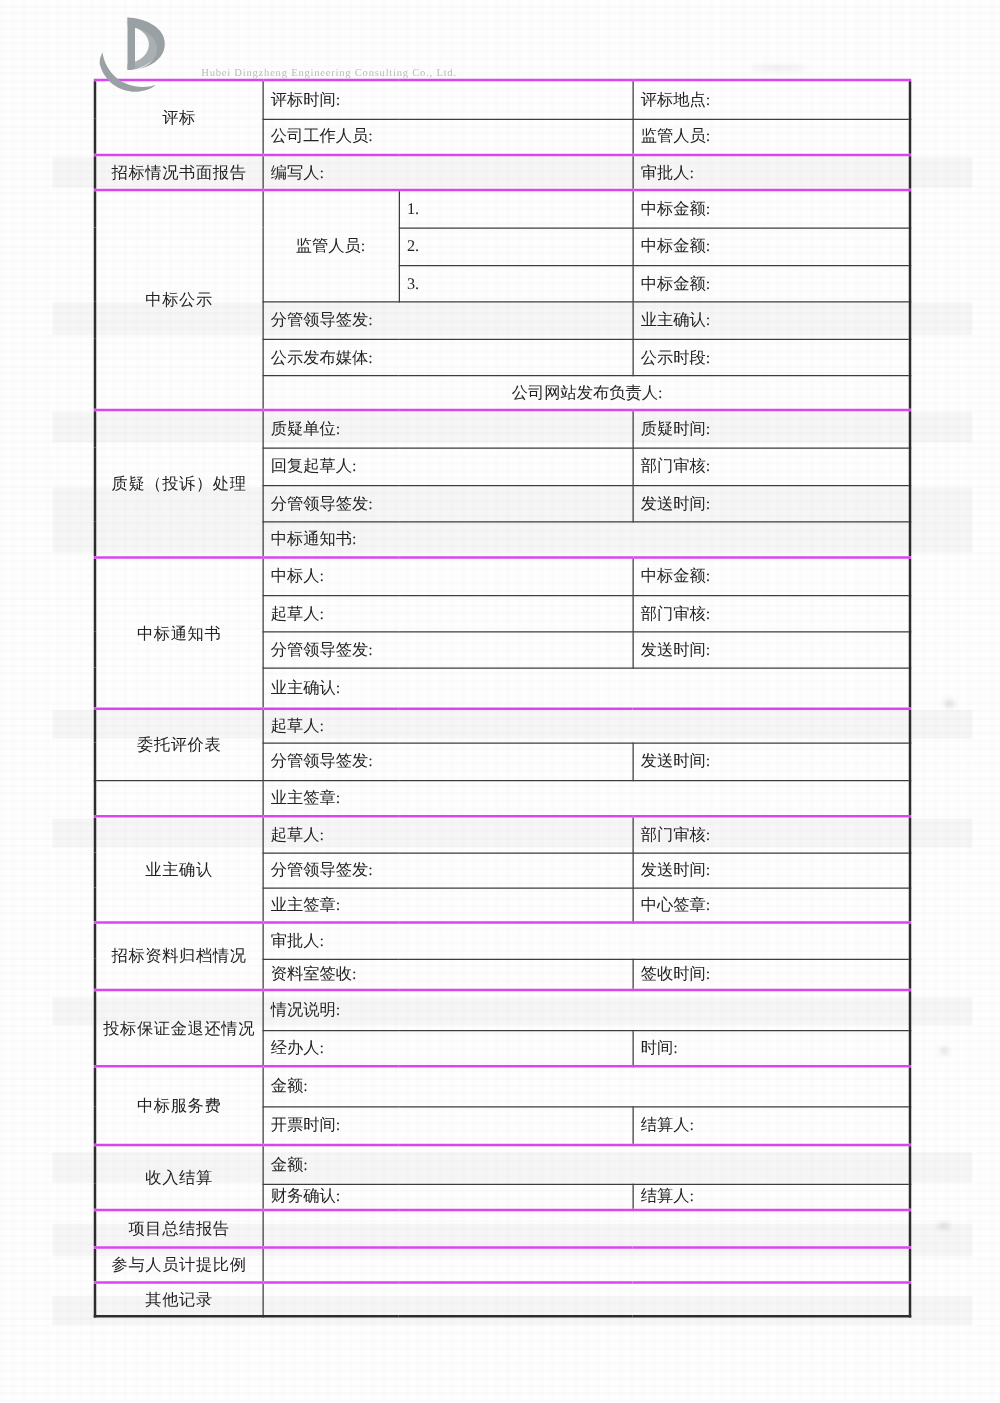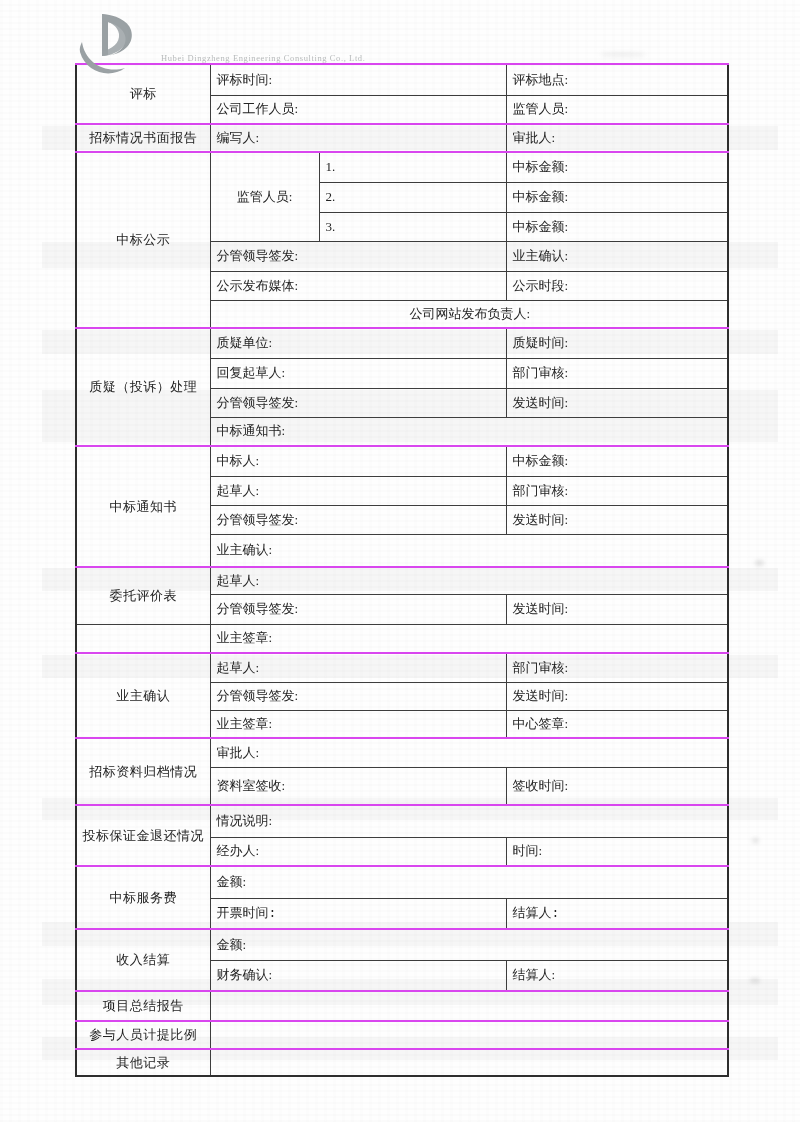--- a/index.html
+++ b/index.html
@@ -182,45 +182,45 @@
           <td class="fld">发送时间:</td>
         </tr>
         <tr style="height: 28px;">
           <td class="fld" colspan="2">业主签章:</td>
           <td class="fld">中心签章:</td>
         </tr>
         <tr class="sec" style="height: 29px;">
           <td class="lbl" rowspan="2">招标资料归档情况</td>
           <td class="fld" colspan="3">审批人:</td>
         </tr>
-        <tr style="height: 38px; border-radius: 13px;">
+        <tr style="height: 25px; border-radius: 13px;">
           <td class="fld" colspan="2">资料室签收:</td>
           <td class="fld">签收时间:</td>
         </tr>
         <tr class="sec" style="height: 32px;">
           <td class="lbl" rowspan="2">投标保证金退还情况</td>
           <td class="fld" colspan="3">情况说明:</td>
         </tr>
         <tr style="height: 29px;">
           <td class="fld" colspan="2">经办人:</td>
           <td class="fld">时间:</td>
         </tr>
         <tr class="sec" style="height: 32px;">
           <td class="lbl" rowspan="2">中标服务费</td>
           <td class="fld" colspan="3">金额:</td>
         </tr>
-        <tr style="height: 31px; font-family: Liberation Mono, monospace;">
+        <tr style="height: 31px;">
           <td class="fld" colspan="2">开票时间:</td>
           <td class="fld">结算人:</td>
         </tr>
         <tr class="sec" style="height: 31px;">
           <td class="lbl" rowspan="2">收入结算</td>
           <td class="fld" colspan="3">金额:</td>
         </tr>
-        <tr style="height: 31px;">
+        <tr style="height: 21px;">
           <td class="fld" colspan="2">财务确认:</td>
           <td class="fld">结算人:</td>
         </tr>
         <tr class="sec" style="height: 30px;">
           <td class="lbl">项目总结报告</td>
           <td class="fld" colspan="3"></td>
         </tr>
         <tr class="sec" style="height: 28px;">
           <td class="lbl">参与人员计提比例</td>
           <td class="fld" colspan="3"></td>

